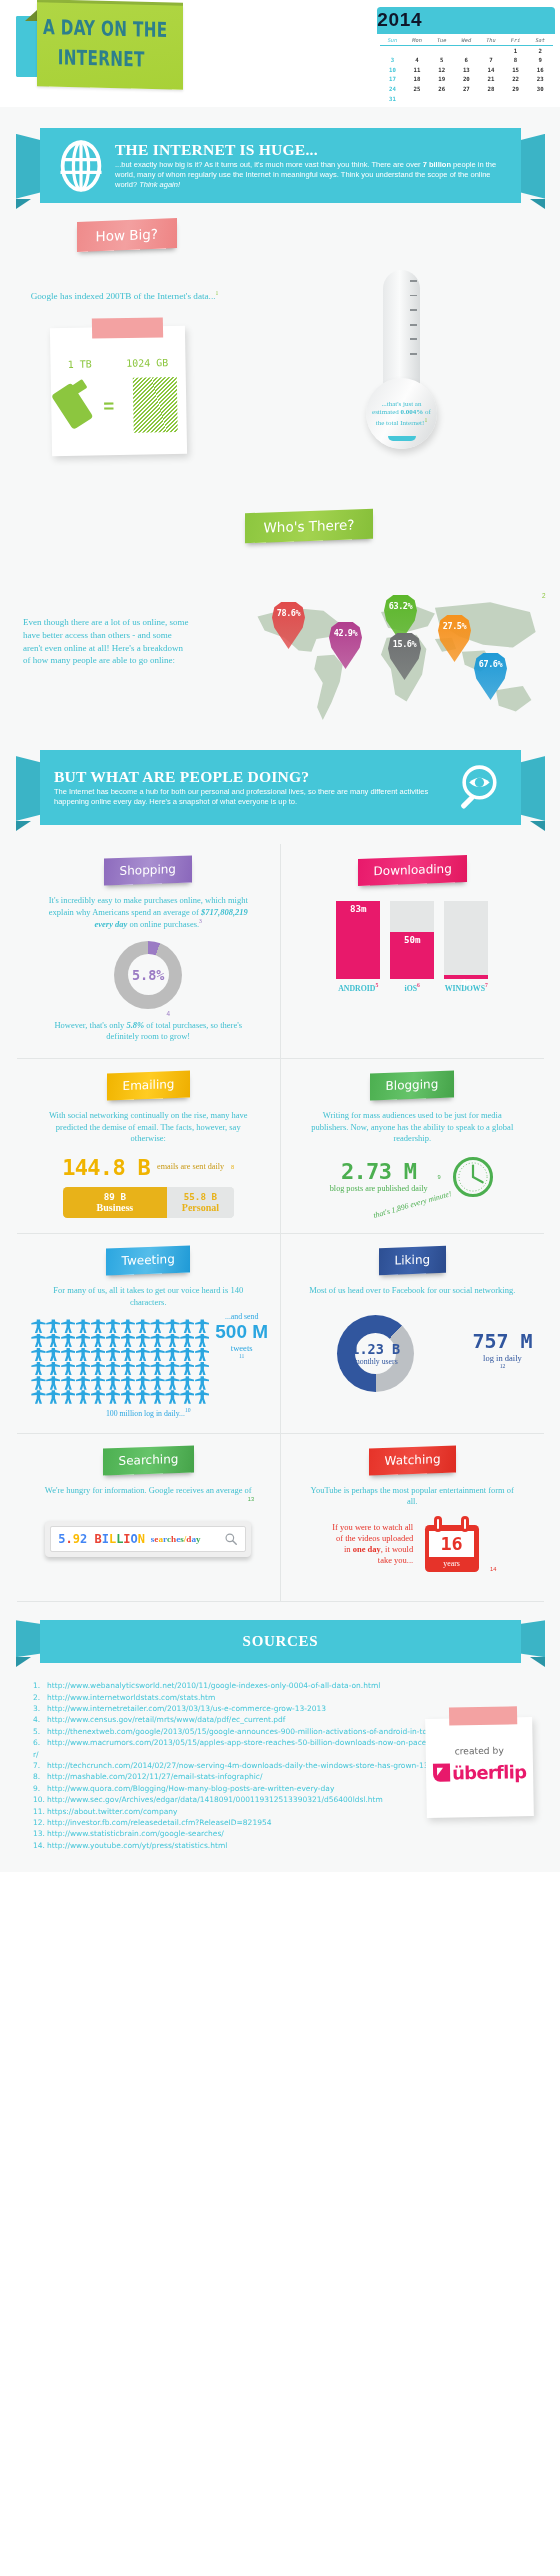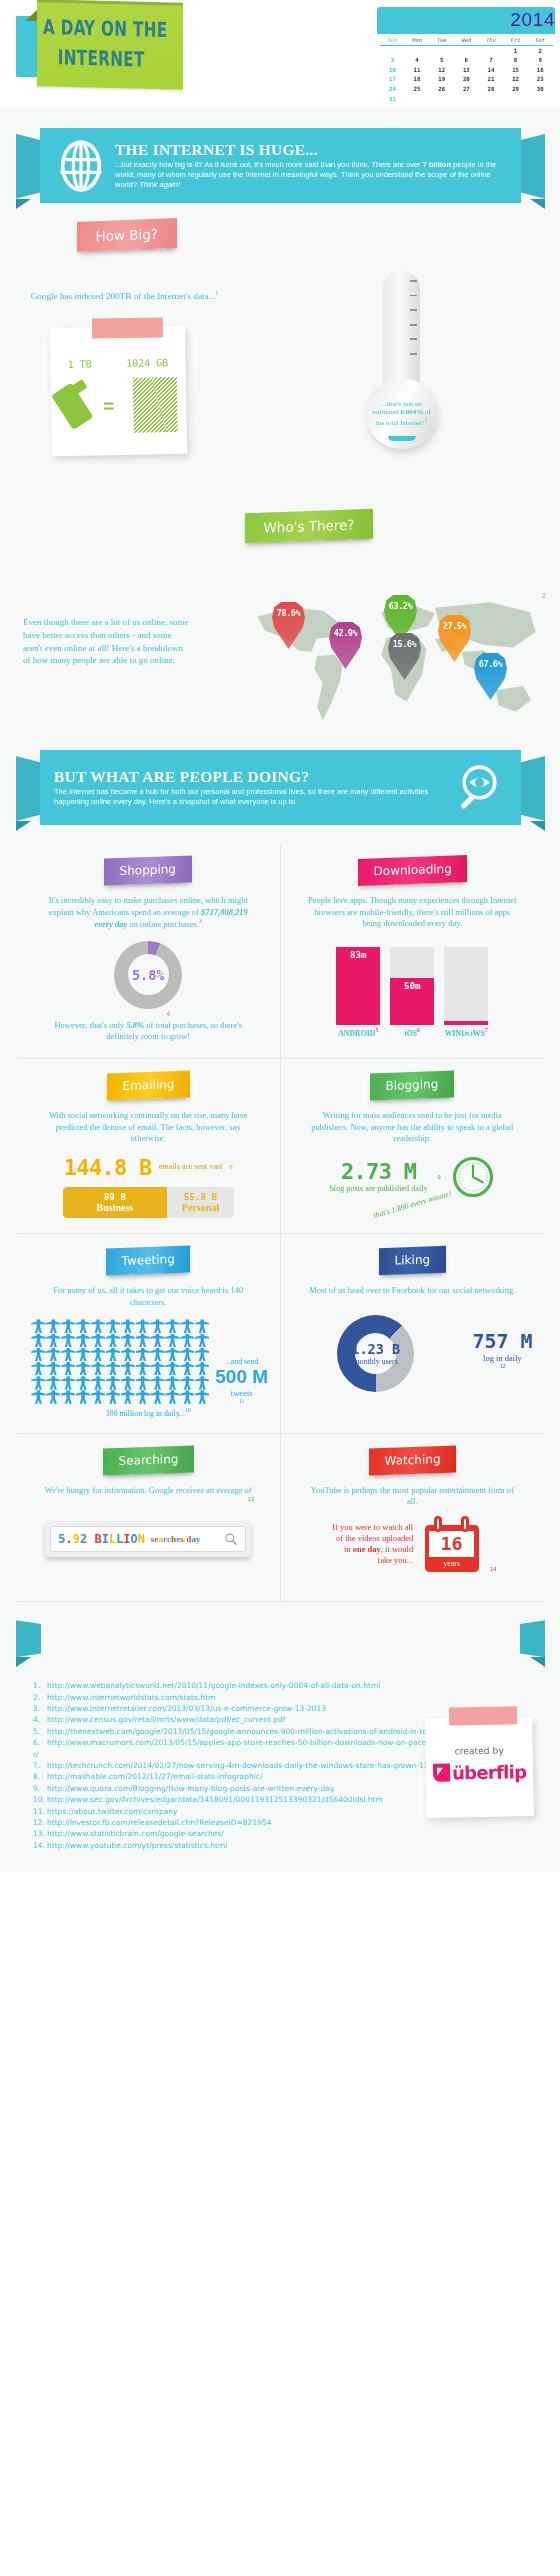--- a/index.html
+++ b/index.html
@@ -23,22 +23,22 @@
              background:#8fb33a; transform:skewY(1.4deg); }
   .hdr-banner-left { position:absolute; left:25px; top:10px; width:0; height:0;
              border-right:12.8px solid #6f8c2e; border-top:11.4px solid transparent; }
   .hdr-title { position:absolute; left:43px; top:12.8px; width:142px;
              color:#2d7f8c; font-family:"Liberation Sans Narrow","DejaVu Sans Condensed", sans-serif;
              font-size:20.6px; font-weight:700; line-height:1.45; letter-spacing:0.4px;
              text-align:center; transform:skewY(1.4deg) scaleX(.82); transform-origin:left top; }
   .hdr-title span { display:block; white-space:nowrap; }
 
   .cal { position:absolute; right:5.7px; top:7px; width:178px; }
-  .cal-year { background:#45c6d8; color:#4c1d95; border-radius:3.6px 3.6px 0 0;
-              text-align:right; font-size:19px; padding:2.1px 0 2.8px; letter-spacing:0.7px; }
+  .cal-year { background:#45c6d8; color:#0f172a; border-radius:3.6px 3.6px 0 0;
+              text-align:left; font-size:19px; padding:2.1px 0 2.8px; letter-spacing:0.7px;font-weight:bold; }
   .cal-grid { display:grid; grid-template-columns:repeat(7,1fr); padding:1.4px 2.8px 2.8px;
               background:#fff; }
   .cal-dow { font-size:5.3px; font-style:italic; color:#5b6468; text-align:center;
              padding:2.1px 0 1.4px; border-bottom:0.7px solid #45c6d8; font-family:"DejaVu Sans Mono", monospace; }
   .cal-dow.sun { color:#45c6d8; }
   .cal-cell { font-size:5.7px; color:#333; text-align:center; padding:1.8px 0;
               font-weight:700; font-family:"DejaVu Sans Mono", monospace; }
   .cal-cell.sun { color:#45c6d8; }
 
   
@@ -456,21 +456,20 @@
       <div class="cell-p"><span>It's incredibly easy to make purchases online, which might explain why Americans spend an average of </span><b>$717,808,219 every day</b><span> on online purchases.</span><span class="sup v">3</span></div>
       <div class="donut" id="shop-donut" style="background: conic-gradient(rgb(155, 123, 196) 0deg, rgb(155, 123, 196) 5.8%, rgb(188, 188, 188) 5.8%, rgb(188, 188, 188) 100%);">
         <span style="color:#9b7bc4">5.8%</span>
       </div>
       <div style="font-size:6.4px;color:#9b7bc4;margin-left:40px">4</div>
       <div class="cell-p" style="margin-top:2.8px"><span>However, that's only </span><b>5.8%</b><span> of total purchases, so there's definitely room to grow!</span></div>
     </div>
 
     <div class="cell">
       <div class="cell-tag" style="background:linear-gradient(100deg,#e8196b,#f2357e 50%,#e2175f)">Downloading</div>
-      <div class="cell-p">People love apps. Though many experiences through Internet browsers are mobile-friendly, there's still millions of apps being downloaded every day.</div>
       <div class="bars" id="dl-bars">
           <div class="bar" style="height: 78px;">
             <div class="fill" style="height: 100%;">83m</div>
           </div>
           <div class="bar" style="height: 78px;">
             <div class="fill" style="height: 60%;">50m</div>
           </div>
           <div class="bar" style="height: 78px;">
             <div class="fill" style="height: 5%;">4m</div>
           </div>
@@ -480,21 +479,21 @@
           <div><span>iOS</span><span class="sup p">6</span></div>
           <div><span>WINDOWS</span><span class="sup p">7</span></div>
         </div>
     </div>
 
     <div class="cell">
       <div class="cell-tag" style="background:linear-gradient(100deg,#f0b400,#ffcc22 50%,#eeae00)">Emailing</div>
       <div class="cell-p">With social networking continually on the rise, many have predicted the demise of email. The facts, however, say otherwise:</div>
       <div class="bigstat">
         <div class="num" style="color:#f0b400">144.8 B</div>
-        <div class="lbl" style="color:#c99a16">emails are sent vast</div>
+        <div class="lbl" style="color:#c99a16">emails are sent daily</div>
         <div class="sup o">8</div>
       </div>
       <div class="splitbar" id="email-split">
           <div class="seg" style="width: 61%; background: rgb(232, 178, 25); color: rgb(255, 255, 255);">
             <span class="v">89 B</span>
             <span class="k">Business</span>
           </div>
           <div class="seg" style="width: 39%; background: rgb(228, 230, 230); color: rgb(232, 178, 25);">
             <span class="v">55.8 B</span>
             <span class="k">Personal</span>
@@ -517,21 +516,21 @@
           <line x1="50" y1="50" x2="50" y2="24" stroke="#4caf50" stroke-width="5" stroke-linecap="round"></line>
           <line x1="50" y1="50" x2="72" y2="62" stroke="#4caf50" stroke-width="5" stroke-linecap="round"></line>
         </svg>
       </div>
       <div style="color:#4caf50;font-size:7.8px;font-style:italic;transform:rotate(-16deg);margin-top:1.4px;font-family:'Liberation Serif',serif">that's 1,896 every minute!</div>
     </div>
 
     <div class="cell">
       <div class="cell-tag" style="background:linear-gradient(100deg,#2ba6e0,#55bdea 50%,#1f9ad6)">Tweeting</div>
       <div class="cell-p">For many of us, all it takes to get our voice heard is 140 characters.</div>
-      <div style="display:flex;align-items:flex-end;justify-content:center;gap:3px;margin-top:4.3px">
+      <div style="display:flex;align-items:flex-start;justify-content:center;gap:3px;margin-top:4.3px">
         <div class="people" id="tweet-people">
             <i></i>
             <i></i>
             <i></i>
             <i></i>
             <i></i>
             <i></i>
             <i></i>
             <i></i>
             <i></i>
@@ -662,20 +661,21 @@
       </div>
     </div>
 
   </div>
 
   <div class="src-band">
     <div class="ribbon-wing-l" style="top:0;height:37px"></div>
     <div class="ribbon-wing-r" style="top:0;height:37px"></div>
     <div class="ribbon-tail-l" style="top:37px"></div>
     <div class="ribbon-tail-r" style="top:37px"></div>
+    <div class="src-body">SOURCES</div>
   </div>
 
   <div style="position:relative">
     <ul class="src-list" id="src-list">
         <li><span class="n">1.</span><span>http://www.webanalyticsworld.net/2010/11/google-indexes-only-0004-of-all-data-on.html</span></li>
         <li><span class="n">2.</span><span>http://www.internetworldstats.com/stats.htm</span></li>
         <li><span class="n">3.</span><span>http://www.internetretailer.com/2013/03/13/us-e-commerce-grow-13-2013</span></li>
         <li><span class="n">4.</span><span>http://www.census.gov/retail/mrts/www/data/pdf/ec_current.pdf</span></li>
         <li><span class="n">5.</span><span>http://thenextweb.com/google/2013/05/15/google-announces-900-million-activations-of-android-in-total-to-date/</span></li>
         <li><span class="n">6.</span><span>http://www.macrumors.com/2013/05/15/apples-app-store-reaches-50-billion-downloads-now-on-pace-for-20-billion-apps-per-year/</span></li>

